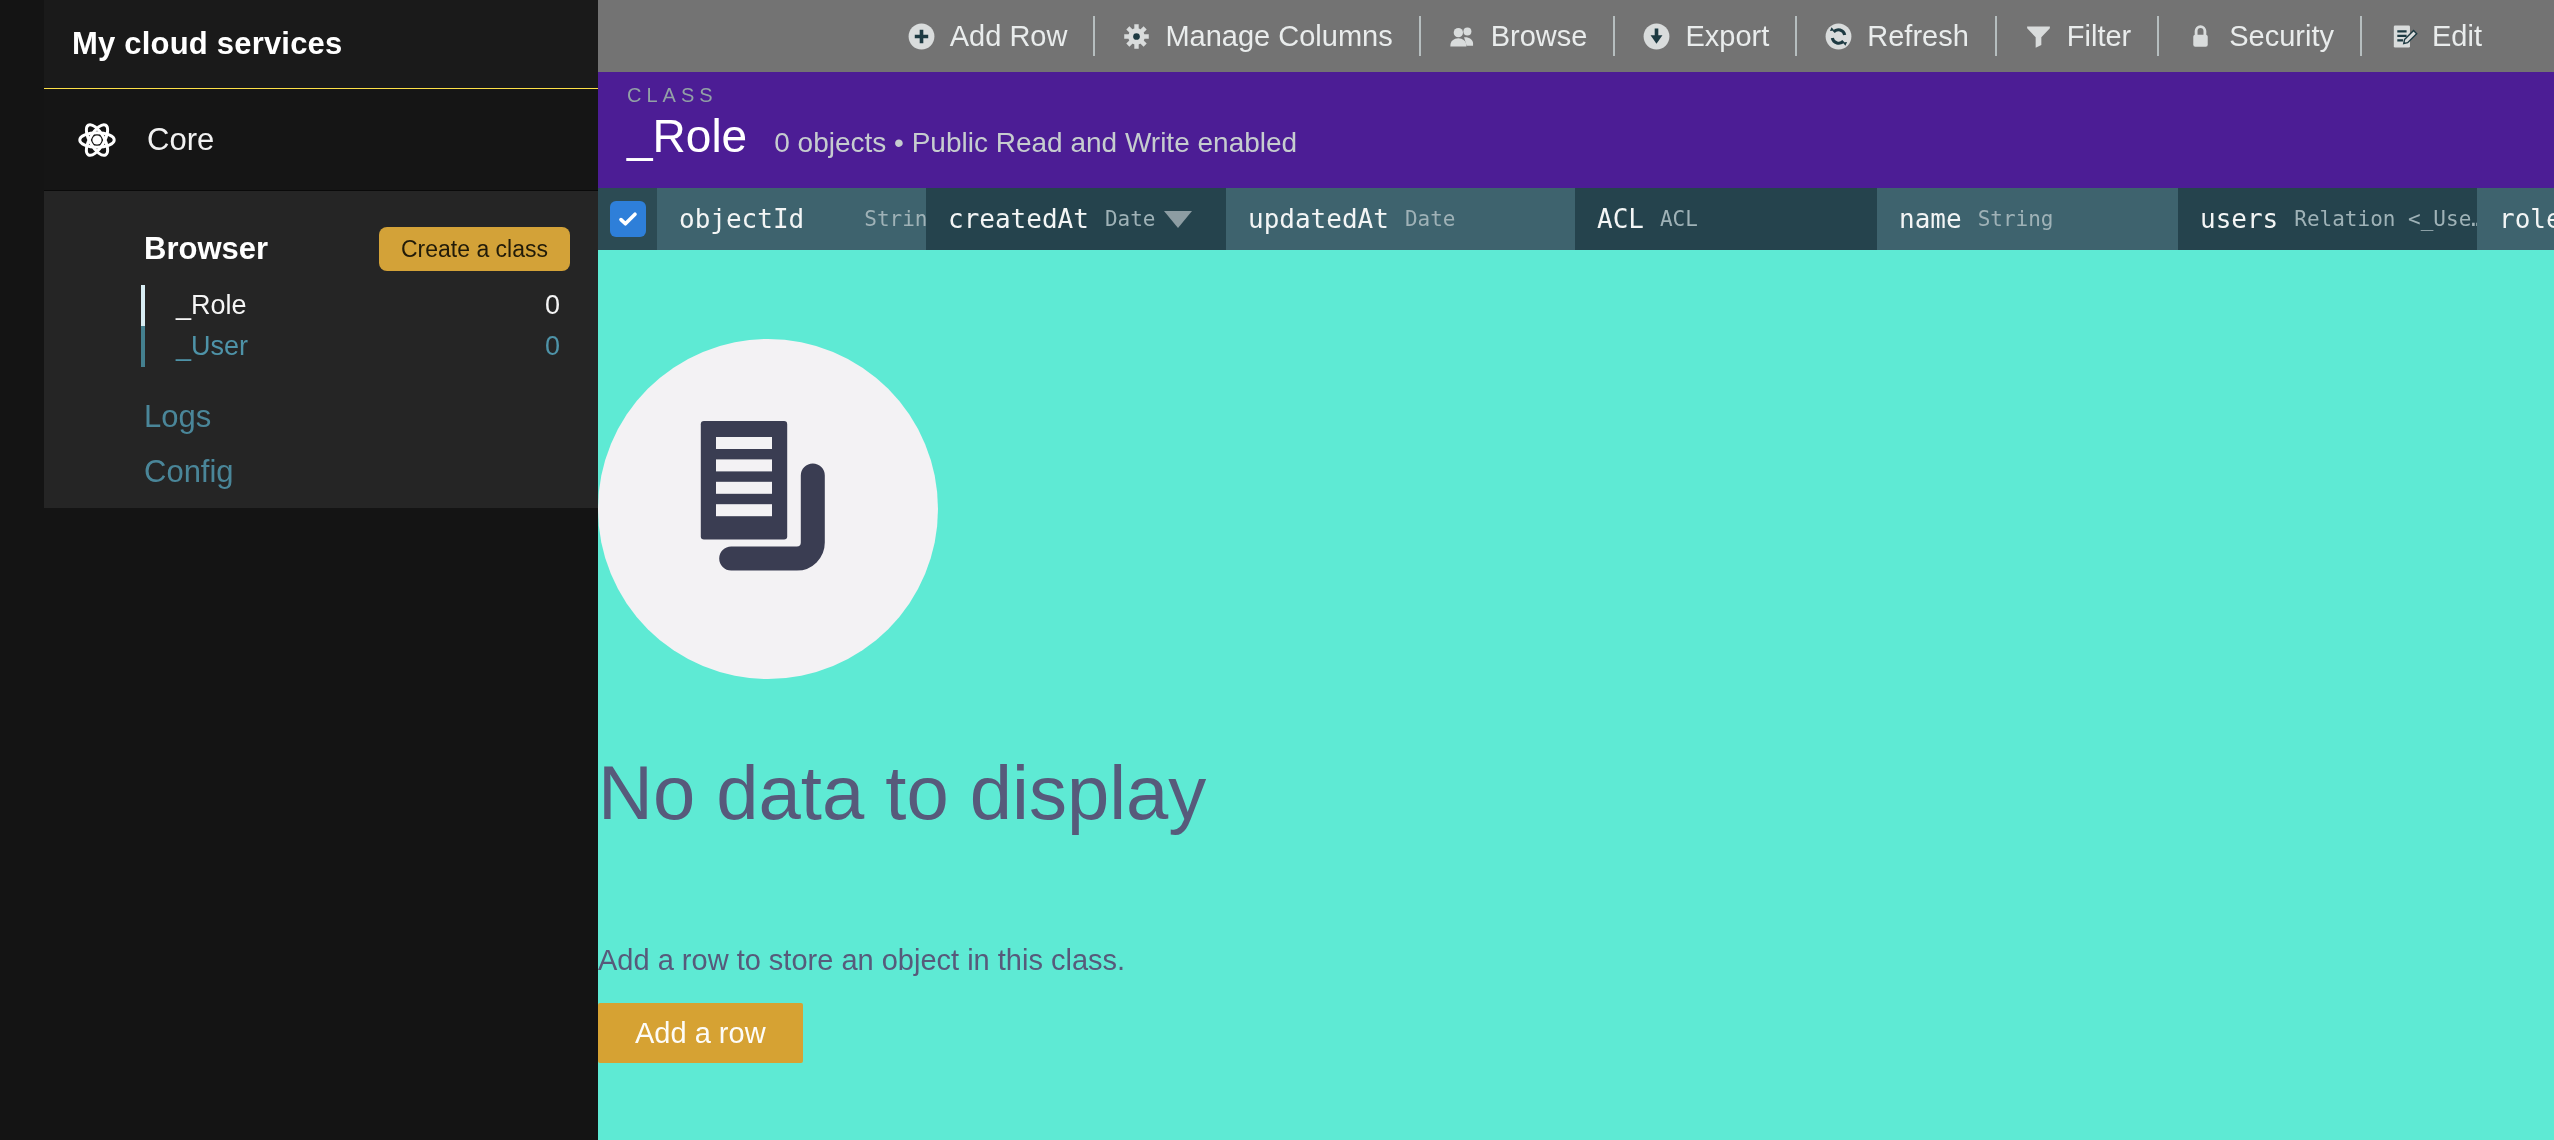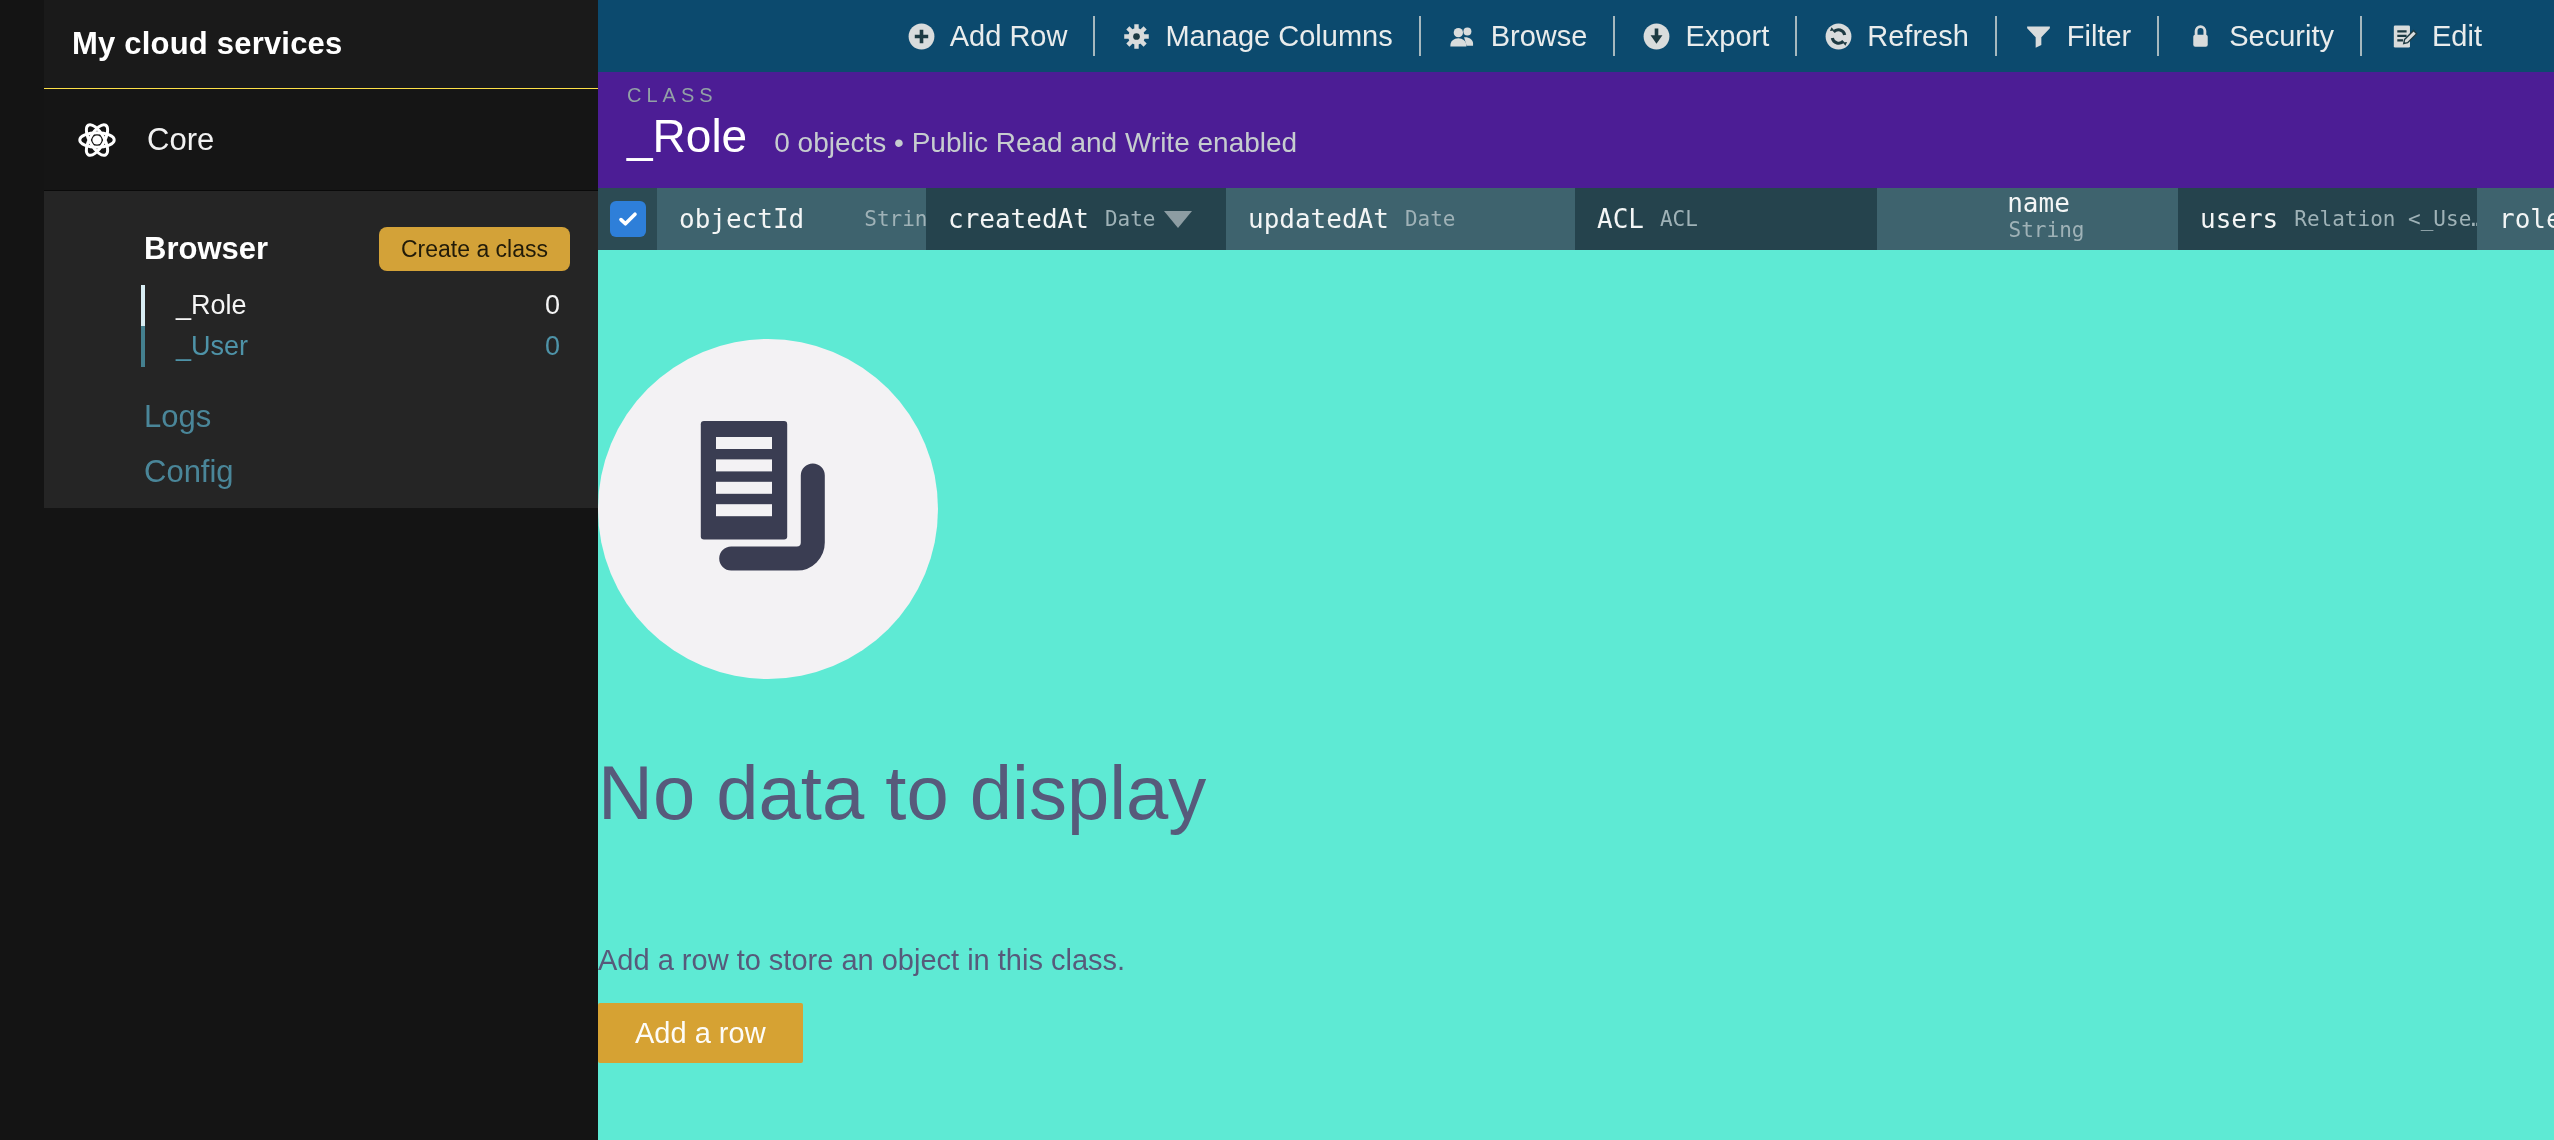--- a/index.html
+++ b/index.html
@@ -23,21 +23,21 @@
   .class-item.active{border-left-color:#d8edf3;color:#f5f5f5;}
   .class-item .class-count{margin-left:auto;}
   .sb-links{margin-top:22px;}
   .sb-link{height:55px;display:flex;align-items:center;padding-left:100px;font-size:31px;color:#4a8699;cursor:pointer;}
   .sb-rest{flex:1;background:#141414;}
 
   
   .main{position:absolute;left:598px;top:0;right:0;bottom:0;display:flex;flex-direction:column;}
 
   
-  .toolbar{height:72px;background:#0c4a6e;display:flex;align-items:center;justify-content:flex-end;padding-right:46px;flex:0 0 auto;}
+  .toolbar{height:72px;background:#737373;display:flex;align-items:center;justify-content:flex-end;padding-right:46px;flex:0 0 auto;}
   .tb-item{display:flex;align-items:center;margin:0 26px;cursor:pointer;}
   .tb-item svg{width:31px;height:31px;margin-right:13px;flex:0 0 auto;}
   .tb-label{color:#e9ecec;font-size:29px;}
   .tb-sep{width:2px;height:40px;background:#c2cbcc;opacity:.85;flex:0 0 auto;}
 
   
   .class-header{height:116px;background:#4c1d95;padding-left:29px;flex:0 0 auto;}
   .eyebrow{margin-top:12px;color:#92a1a6;font-size:20px;letter-spacing:5px;font-weight:400;}
   .title-row{display:flex;align-items:baseline;margin-top:2px;}
   .class-title{color:#ffffff;font-size:46px;font-weight:400;}
@@ -48,21 +48,21 @@
   .th{display:flex;align-items:center;padding-left:22px;overflow:hidden;white-space:nowrap;}
   .th.light{background:#3e636e;}
   .th.dark{background:#25434d;}
   .th-check{width:59px;background:#2c4b54;justify-content:center;padding-left:0;}
   .col-name{color:#f3f5f5;font-size:26px;}
   .col-type{color:#9fb2b7;font-size:21px;margin-left:16px;}
   .sort-icon{margin-left:auto;margin-right:34px;width:0;height:0;border-left:14px solid transparent;border-right:14px solid transparent;border-top:17px solid #8d9da3;cursor:pointer;}
   .checkbox{width:36px;height:36px;background:#2e7fd9;border-radius:6px;display:flex;align-items:center;justify-content:center;cursor:pointer;}
   .checkbox svg{width:24px;height:24px;}
   .w-objectId{width:269px;gap:44px;} .w-createdAt{width:300px;} .w-updatedAt{width:349px;}
-  .w-ACL{width:302px;} .w-name{width:301px;flex-direction:column;} .w-users{width:299px;} .w-roles{flex:1;}
+  .w-ACL{width:302px;} .w-name{width:301px;} .w-users{width:299px;} .w-roles{flex:1;}
 
   
   .content{flex:1;background:#5eead4;display:flex;flex-direction:column;align-items:flex-start;}
   .empty-circle{margin-top:89px;width:340px;height:340px;border-radius:50%;background:#f3f2f4;display:flex;align-items:center;justify-content:center;}
   .empty-circle svg{width:160px;height:176px;}
   .empty-title{margin-top:70px;color:#575a7b;font-size:76px;font-weight:400;}
   .empty-subtitle{margin-top:108px;color:#575a7b;font-size:29px;}
   .add-row-btn{margin-top:26px;height:60px;padding:0 37px;background:#d6a233;color:#fdfcf8;border:none;border-radius:2px;font-size:29px;font-family:inherit;cursor:pointer;}
 </style>
 </head>

